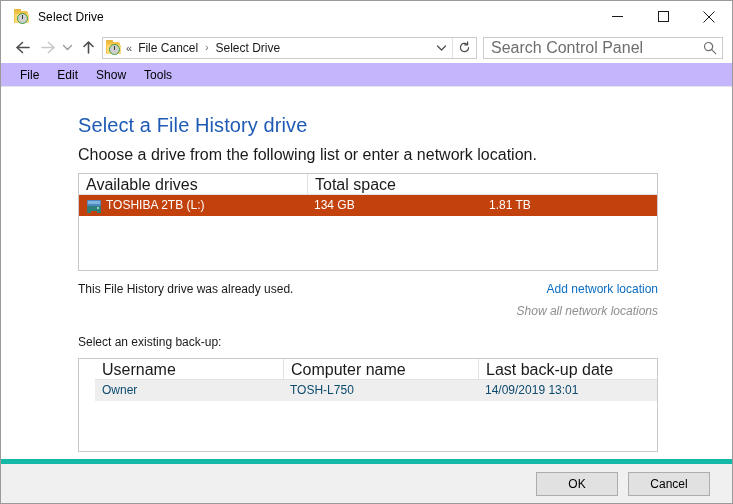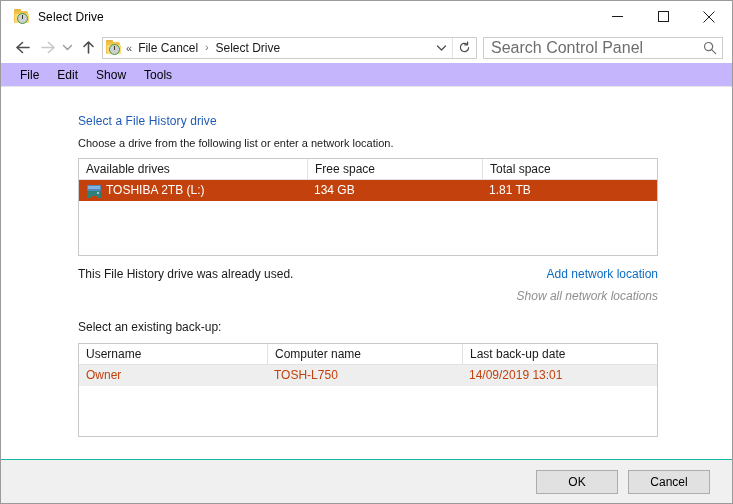--- a/index.html
+++ b/index.html
@@ -189,50 +189,50 @@
   
   .content {
     flex: 1 1 auto;
     position: relative;
     padding: 0 0 0 77px;
     background: #ffffff;
   }
 
   .page-heading {
     color: #1f5bb5;
-    font-size: 12px;
+    font-size: 20px;
     font-weight: normal;
     margin-top: 27px;
     letter-spacing: 0.1px;
   }
   .page-subtitle {
-    font-size: 11px;
+    font-size: 16px;
     color: #1a1a1a;
     margin-top: 9px;
   }
 
   .listbox {
     border: 1px solid #c9c9c9;
     background: #ffffff;
     width: 580px;
     margin-top: 9px;
     overflow: hidden;
   }
   .listbox.drives   { height: 98px; }
-  .listbox.backups  { height: 94px; }
+  .listbox.backups  { height: 94px; padding-left: 16px; }
 
   .lb-header {
     display: flex;
     height: 21px;
     align-items: center;
     border-bottom: 1px solid #e2e2e2;
     background: #ffffff;
   }
   .lb-header .col {
-    font-size: 12px;
+    font-size: 16px;
     color: #1a1a1a;
     padding-left: 7px;
     height: 21px;
     line-height: 21px;
     overflow: hidden;
     white-space: nowrap;
   }
   .lb-header .col + .col { border-left: 1px solid #e2e2e2; }
 
   .lb-row {
@@ -246,21 +246,21 @@
     height: 21px;
     line-height: 21px;
     overflow: hidden;
     white-space: nowrap;
     display: flex;
     align-items: center;
   }
   .lb-row.selected { background: #c2410c; }
   .lb-row.selected .cell { color: #ffffff; }
   .lb-row.alt { background: #eeeeee; }
-  .lb-row.alt .cell { color: #c2410c; }
+  .lb-row.alt .cell { color: #0c4a6e; }
 
   
   .c1-a { width: 228px; flex: 0 0 228px; }
   .c1-b { width: 175px; flex: 0 0 175px; }
   .c1-c { flex: 1 1 auto; }
 
   
   .c2-a { width: 188px; flex: 0 0 188px; }
   .c2-b { width: 195px; flex: 0 0 195px; }
   .c2-c { flex: 1 1 auto; }
@@ -302,21 +302,21 @@
     font-size: 12px;
     color: #1a1a1a;
     margin-top: 17px;
   }
 
   
   .footer {
     flex: 0 0 44px;
     height: 44px;
     background: #f0f0f0;
-    border-top: 1px solid #14b8a6;
+    border-top: 5px solid #14b8a6;
     display: flex;
     align-items: center;
     justify-content: flex-end;
     padding-right: 22px;
     gap: 10px;
   }
   .dlg-btn {
     width: 82px;
     height: 24px;
     background: #e1e1e1;
@@ -512,21 +512,20 @@
   </div>
 
   <div class="content">
 
     <div class="page-heading">Select a File History drive</div>
     <div class="page-subtitle">Choose a drive from the following list or enter a network location.</div>
 
     <div class="listbox drives">
       <div class="lb-header">
         <div class="col c1-a">Available drives</div>
-        <div class="col c1-b">Free space</div>
         <div class="col c1-c">Total space</div>
       </div>
       <div class="lb-row selected">
         <div class="cell c1-a">
           <span class="drive-icon hdd">
             <span class="hdd-top"></span>
             <span class="hdd-body"></span>
             <span class="hdd-foot-l"></span>
             <span class="hdd-foot-r"></span>
           </span>

